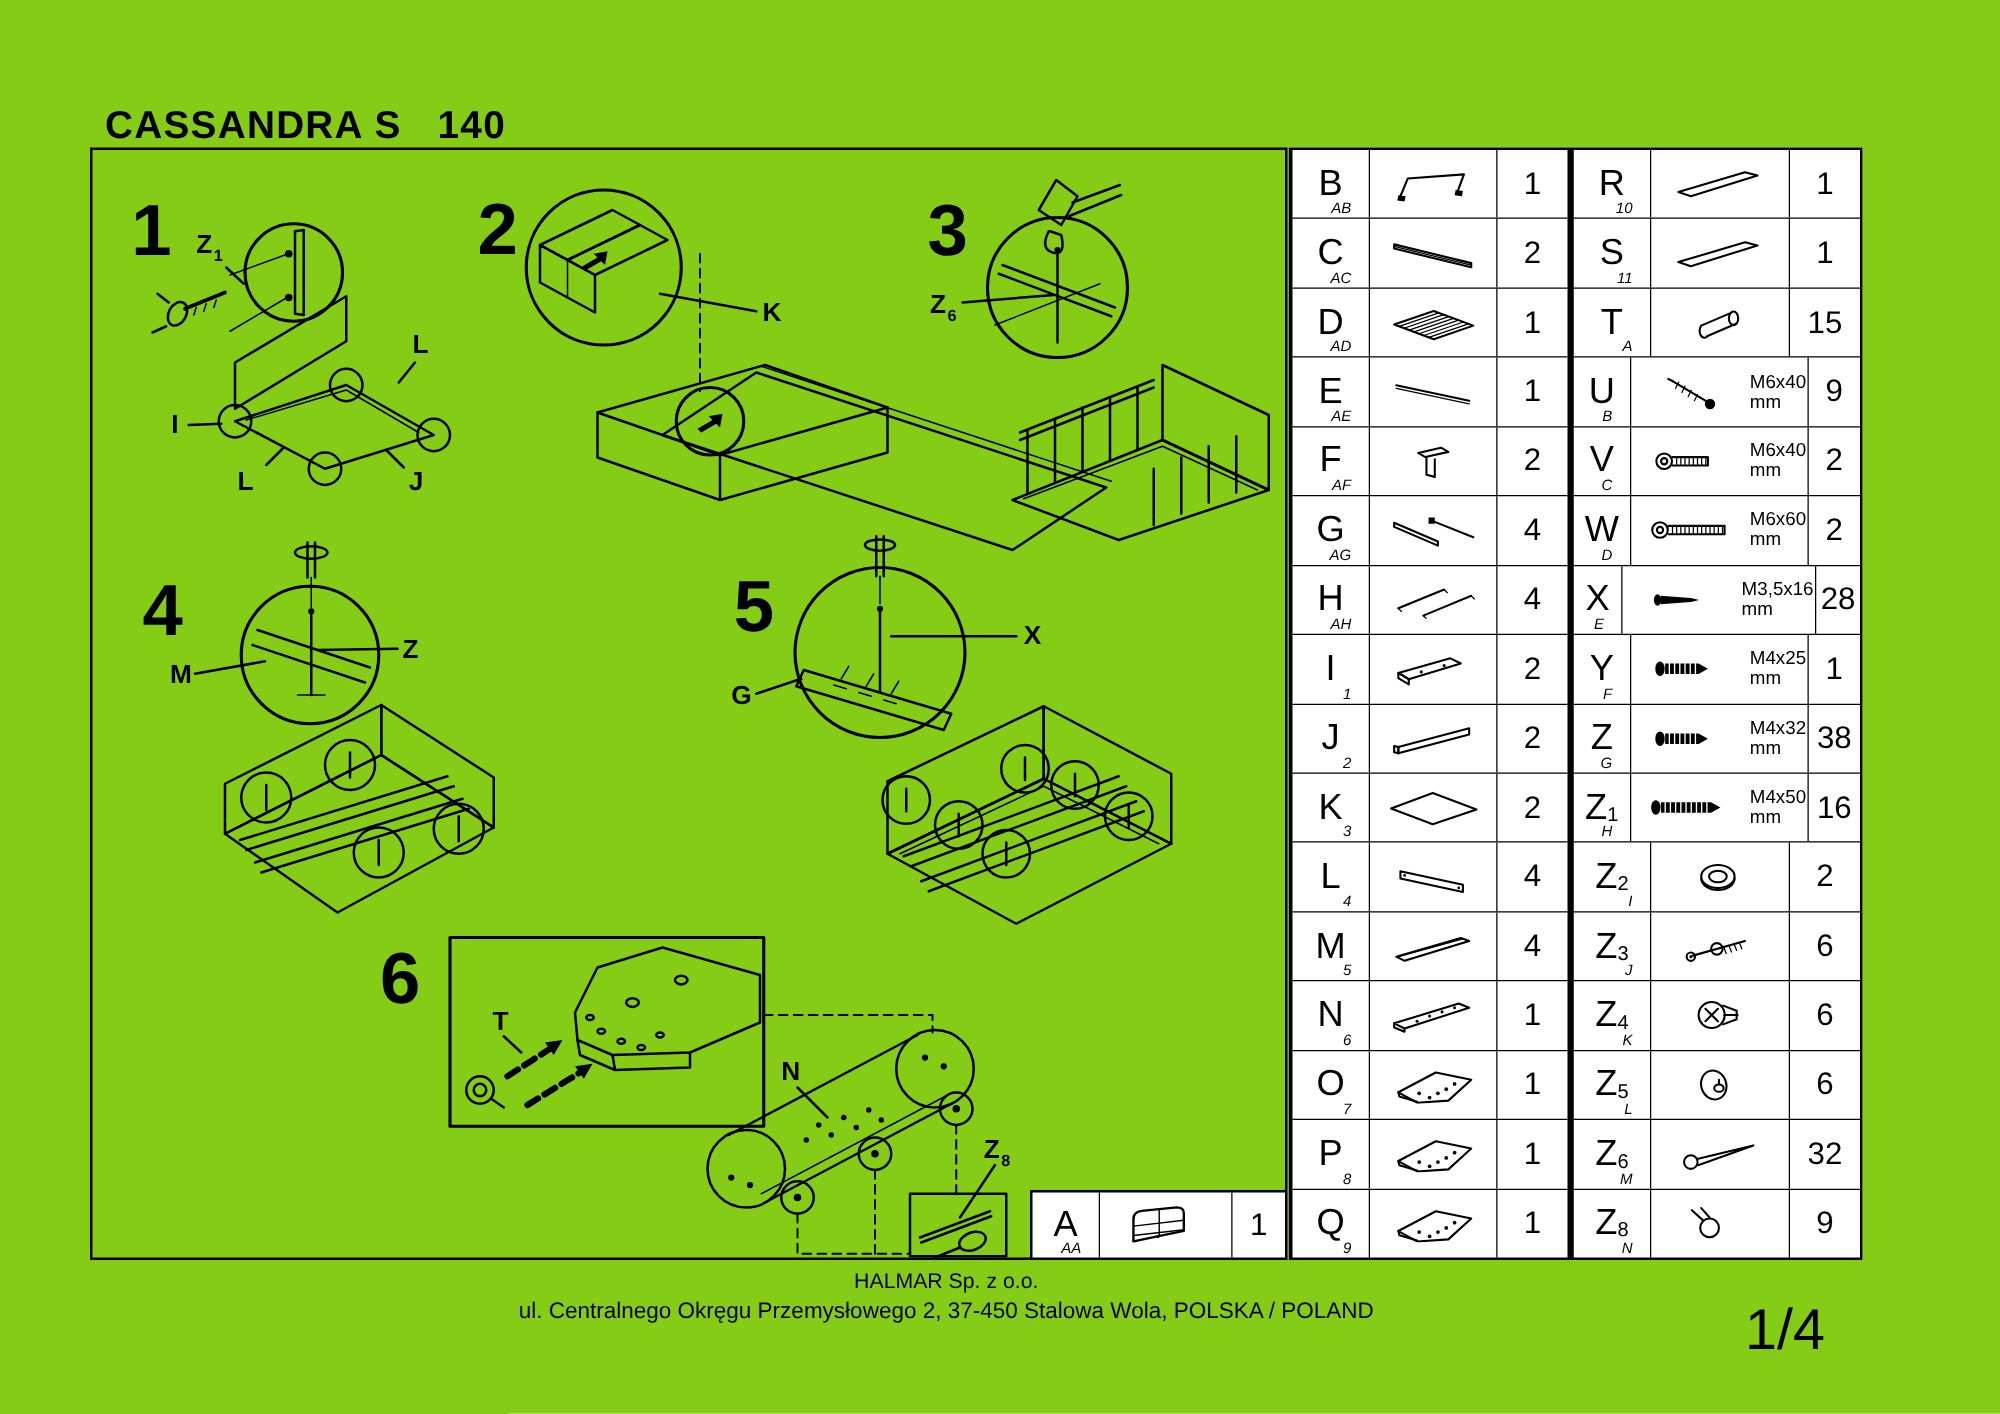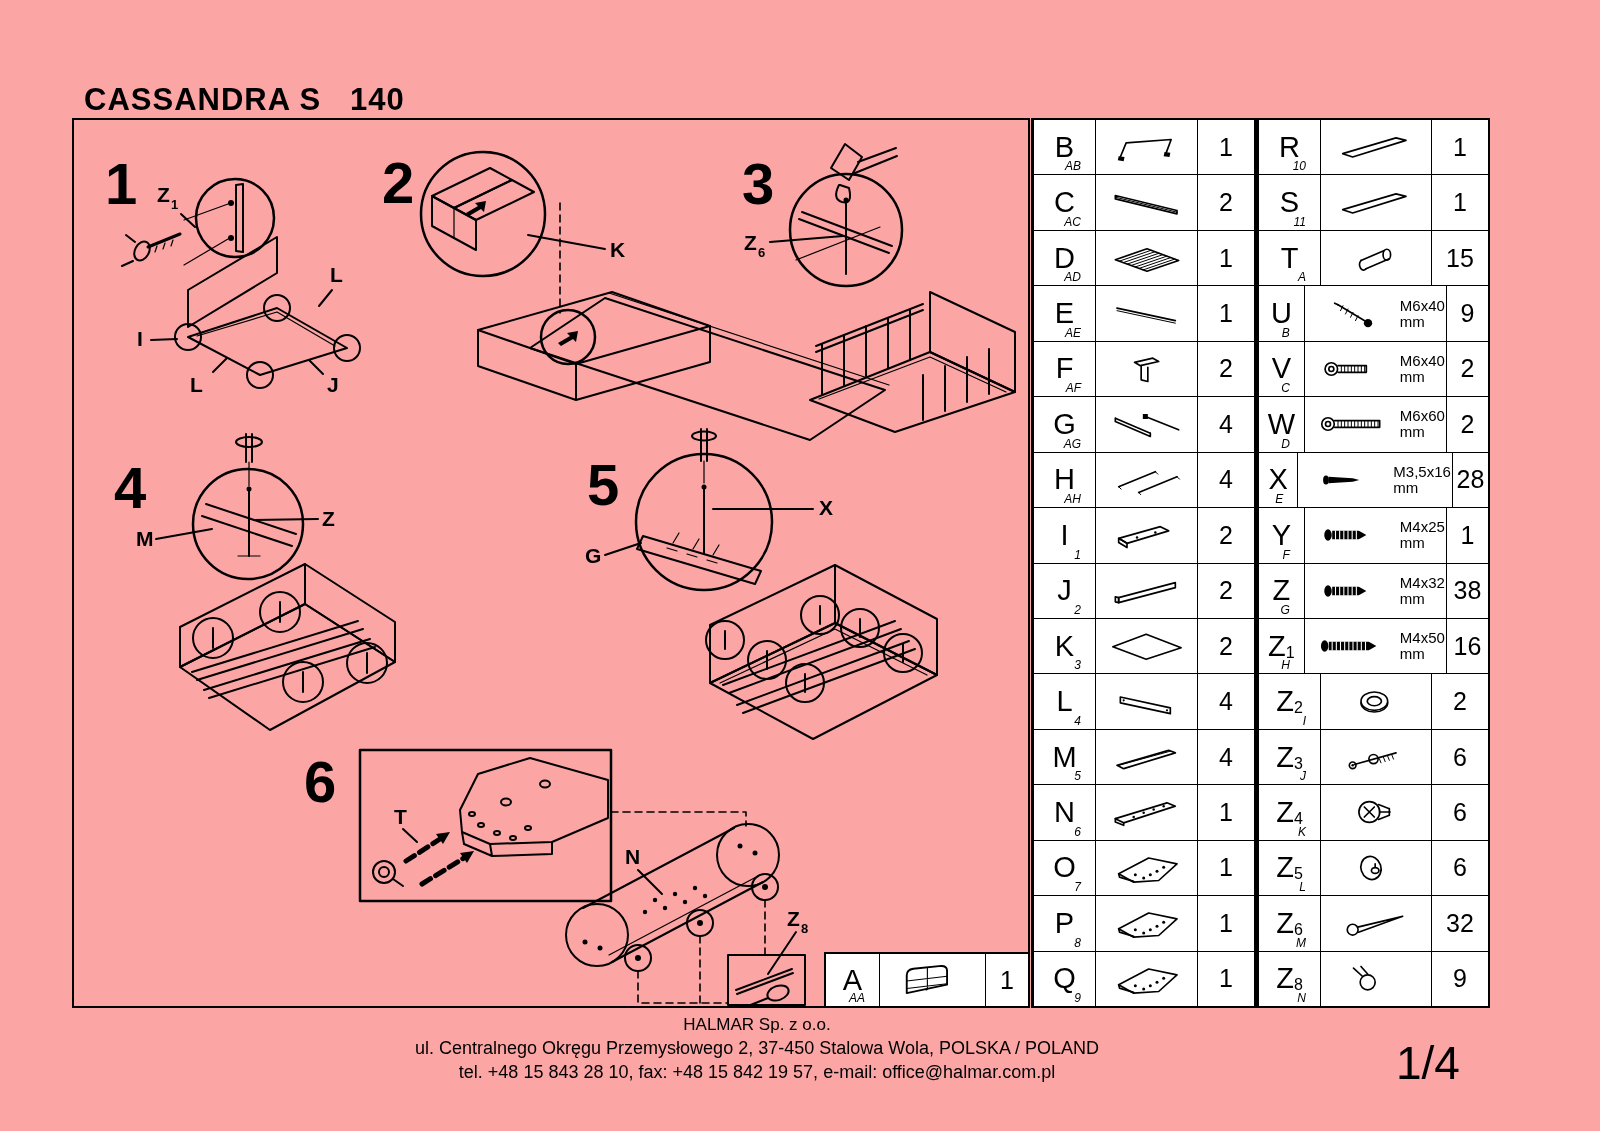--- a/index.html
+++ b/index.html
@@ -1,16 +1,16 @@
 <!DOCTYPE html>
 <html><head>
 <meta charset="utf-8">
 <style>
   html,body{margin:0;padding:0;background:#fff;}
-  .page{position:relative;width:1600px;height:1131px;background:#fca5a5;color:#000;
+  .page{position:relative;width:1600px;height:1131px;background:#84cc16;color:#000;
         font-family:"Liberation Sans",sans-serif;overflow:hidden;}
   .title{position:absolute;left:84px;top:82px;font-size:31px;font-weight:bold;letter-spacing:1px;white-space:pre;}
   .mainbox{position:absolute;left:72px;top:118px;width:958px;height:890px;border:2px solid #000;box-sizing:border-box;}
 
   
   .ptable{position:absolute;top:118px;height:890px;display:flex;flex-direction:column;
           border:2px solid #000;box-sizing:border-box;background:#fff;}
   #table-left{left:1031px;width:225px;border-left:3px solid #000;}
   #table-right{left:1256px;width:234px;border-left:3px solid #000;}
   .prow{flex:1;display:flex;border-bottom:1px solid #000;min-height:0;}
@@ -858,17 +858,16 @@
             <circle class="f" cx="41" cy="28" r="1.2"></circle>
           </svg>
         </span>
       </div>
     <div class="cell qty">1</div>
   </div>
 
   <div class="footer">
     <div class="l1">HALMAR Sp. z o.o.</div>
     <div class="l2">ul. Centralnego Okręgu Przemysłowego 2, 37-450 Stalowa Wola, POLSKA / POLAND</div>
-    <div class="l3">tel. +48 15 843 28 10, fax: +48 15 842 19 57, e-mail: office@halmar.com.pl</div>
   </div>
 
   <div class="pagenum">1/4</div>
 </div>
 
 </body></html>

